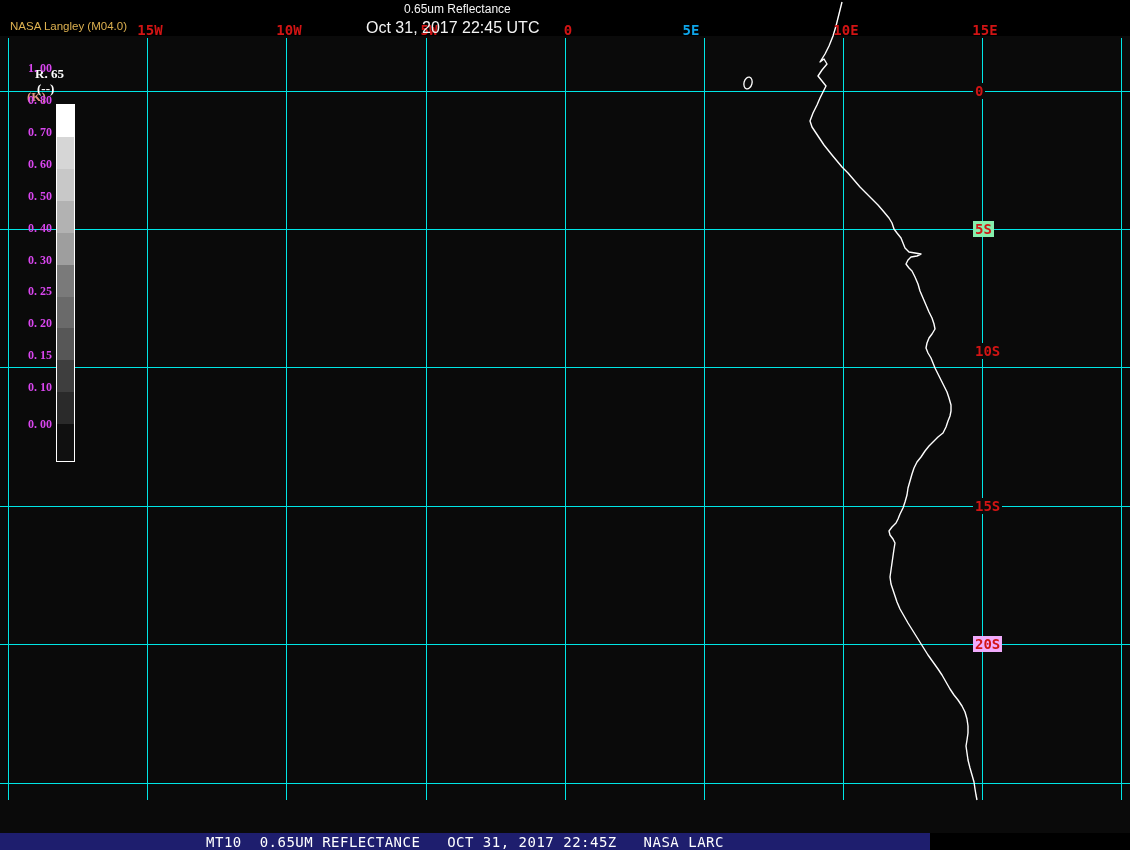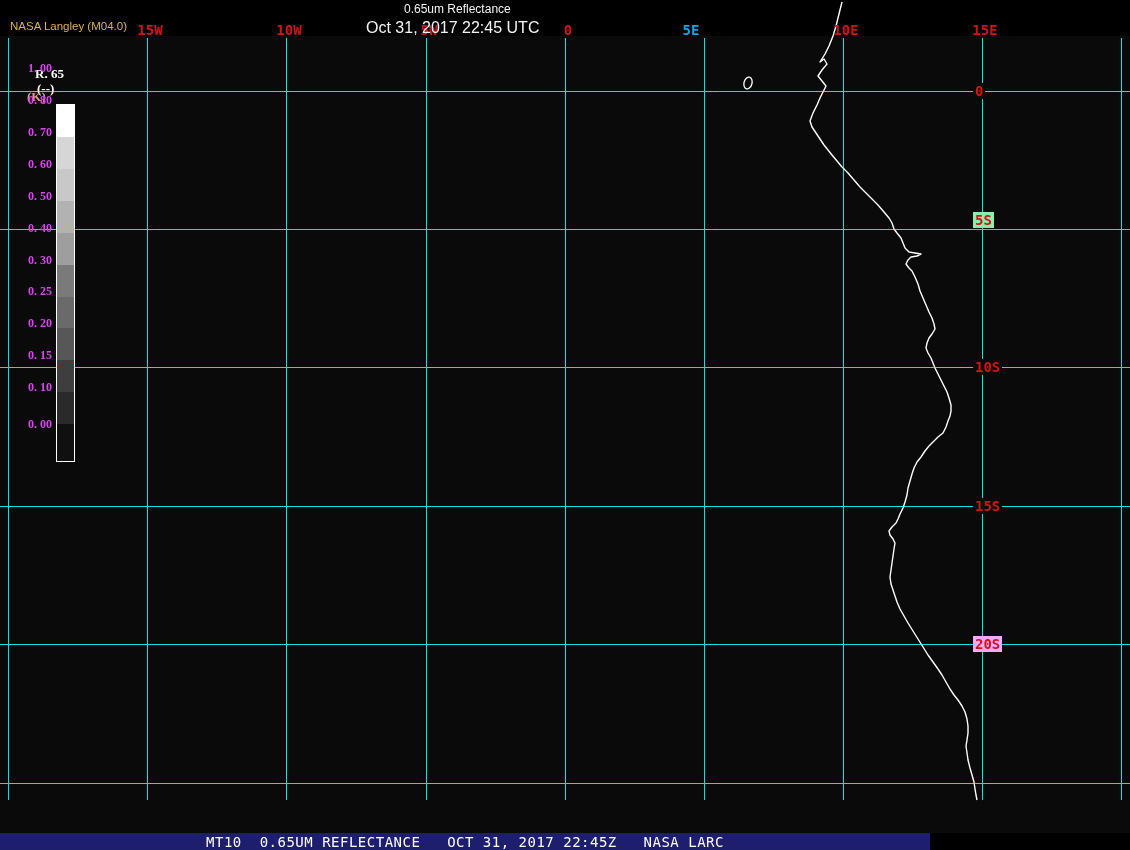--- a/index.html
+++ b/index.html
@@ -64,22 +64,22 @@
       <div class="lon-label" style="left: 150px; color: rgb(210, 20, 20);">15W</div>
       <div class="lon-label" style="left: 289px; color: rgb(210, 20, 20);">10W</div>
       <div class="lon-label" style="left: 429px; color: rgb(210, 20, 20);">5W</div>
       <div class="lon-label" style="left: 568px; color: rgb(210, 20, 20);">0</div>
       <div class="lon-label" style="left: 691px; color: #0ea5e9;">5E</div>
       <div class="lon-label" style="left: 846px; color: rgb(210, 20, 20);">10E</div>
       <div class="lon-label" style="left: 985px; color: rgb(210, 20, 20);">15E</div>
     </div>
   <div id="lat-labels">
       <div class="lat-label" style="top: 83px; color: rgb(210, 20, 20); background: rgb(10, 10, 10);">0</div>
-      <div class="lat-label" style="top: 212px; color: rgb(210, 20, 20); background: #86efac;">5S</div>
-      <div class="lat-label" style="top: 359px; color: rgb(210, 20, 20); background: rgb(10, 10, 10);">10S</div>
+      <div class="lat-label" style="top: 221px; color: rgb(210, 20, 20); background: #86efac;">5S</div>
+      <div class="lat-label" style="top: 343px; color: rgb(210, 20, 20); background: rgb(10, 10, 10);">10S</div>
       <div class="lat-label" style="top: 498px; color: rgb(210, 20, 20); background: rgb(10, 10, 10);">15S</div>
       <div class="lat-label" style="top: 636px; color: rgb(210, 20, 20); background: #f0abfc;">20S</div>
     </div>
 
   <div class="colorbar">
     <div class="cb-name">R. 65</div>
     <div class="cb-units">(--)</div>
     <div class="cb-units-k" id="cb-units-k" style="color: rgb(229, 152, 132);">(K)</div>
     <div id="cb-ticks">
         <div class="cb-tick" style="top: 33px;">1. 00</div>

